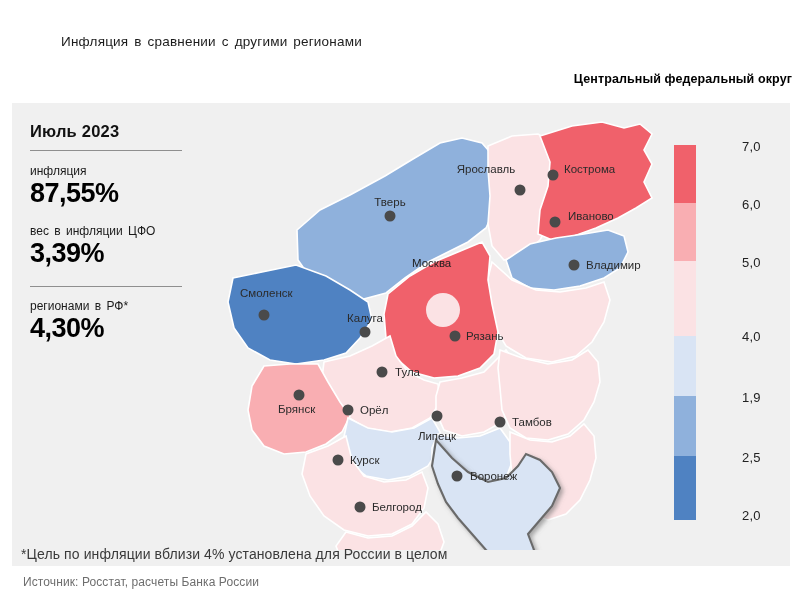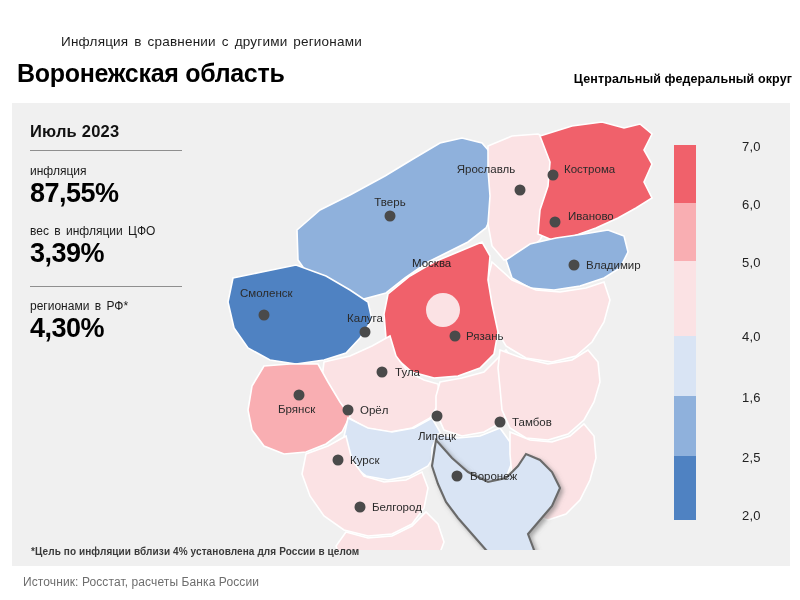--- a/index.html
+++ b/index.html
@@ -51,22 +51,22 @@
     word-spacing:2px;
   }
   .stat-value{
     font-size:27px;font-weight:bold;color:#000;
     letter-spacing:-.5px;line-height:1.08;margin:0 0 16px 0;
   }
   .stat-value.last{margin-bottom:10px;}
 
   
   .footnote{
-    position:absolute;left:31px;top:546px;
-    font-size:10px;color:#3a3a3a;letter-spacing:.1px;font-weight:bold;
+    position:absolute;left:21px;top:546px;
+    font-size:14px;color:#3a3a3a;letter-spacing:.1px;
   }
   .source{
     position:absolute;left:23px;top:575px;
     font-size:12px;color:#6e6e6e;letter-spacing:.1px;
   }
 
   
   .mapwrap{position:absolute;left:200px;top:110px;width:470px;height:440px;}
   .mapwrap svg{display:block;}
   .region{stroke:#ffffff;stroke-width:1.6;}
@@ -87,21 +87,20 @@
     position:absolute;left:0;
     font-size:13px;color:#222;letter-spacing:.2px;
   }
 </style>
 </head>
 <body>
 
 <div class="root">
 
   <div class="kicker">Инфляция в сравнении с другими регионами</div>
-  <div class="main-title">Воронежская область</div>
   <div class="district-title">Центральный федеральный округ</div>
 
   <div class="panel"></div>
 
   <div class="stats">
     <div class="month">Июль 2023</div>
     <div class="rule"></div>
 
     <div class="stat-label">инфляция</div>
     <div class="stat-value">87,55%</div>
@@ -220,21 +219,21 @@
       <div class="legend-seg" style="height:75px;background:#fbe2e4;"></div>
       <div class="legend-seg" style="height:60px;background:#d9e4f4;"></div>
       <div class="legend-seg" style="height:60px;background:#8fb1dc;"></div>
       <div class="legend-seg" style="height:64px;background:#4f82c2;"></div>
     </div>
     <div class="legend-ticks">
       <div class="legend-tick" style="top:-6px;">7,0</div>
       <div class="legend-tick" style="top:52px;">6,0</div>
       <div class="legend-tick" style="top:110px;">5,0</div>
       <div class="legend-tick" style="top:184px;">4,0</div>
-      <div class="legend-tick" style="top:245px;">1,6</div>
+      <div class="legend-tick" style="top:245px;">1,9</div>
       <div class="legend-tick" style="top:305px;">2,5</div>
       <div class="legend-tick" style="top:363px;">2,0</div>
     </div>
   </div>
 
   <div class="footnote">*Цель по инфляции вблизи 4% установлена для России в целом</div>
   <div class="source">Источник: Росстат, расчеты Банка России</div>
 
 </div>
 

